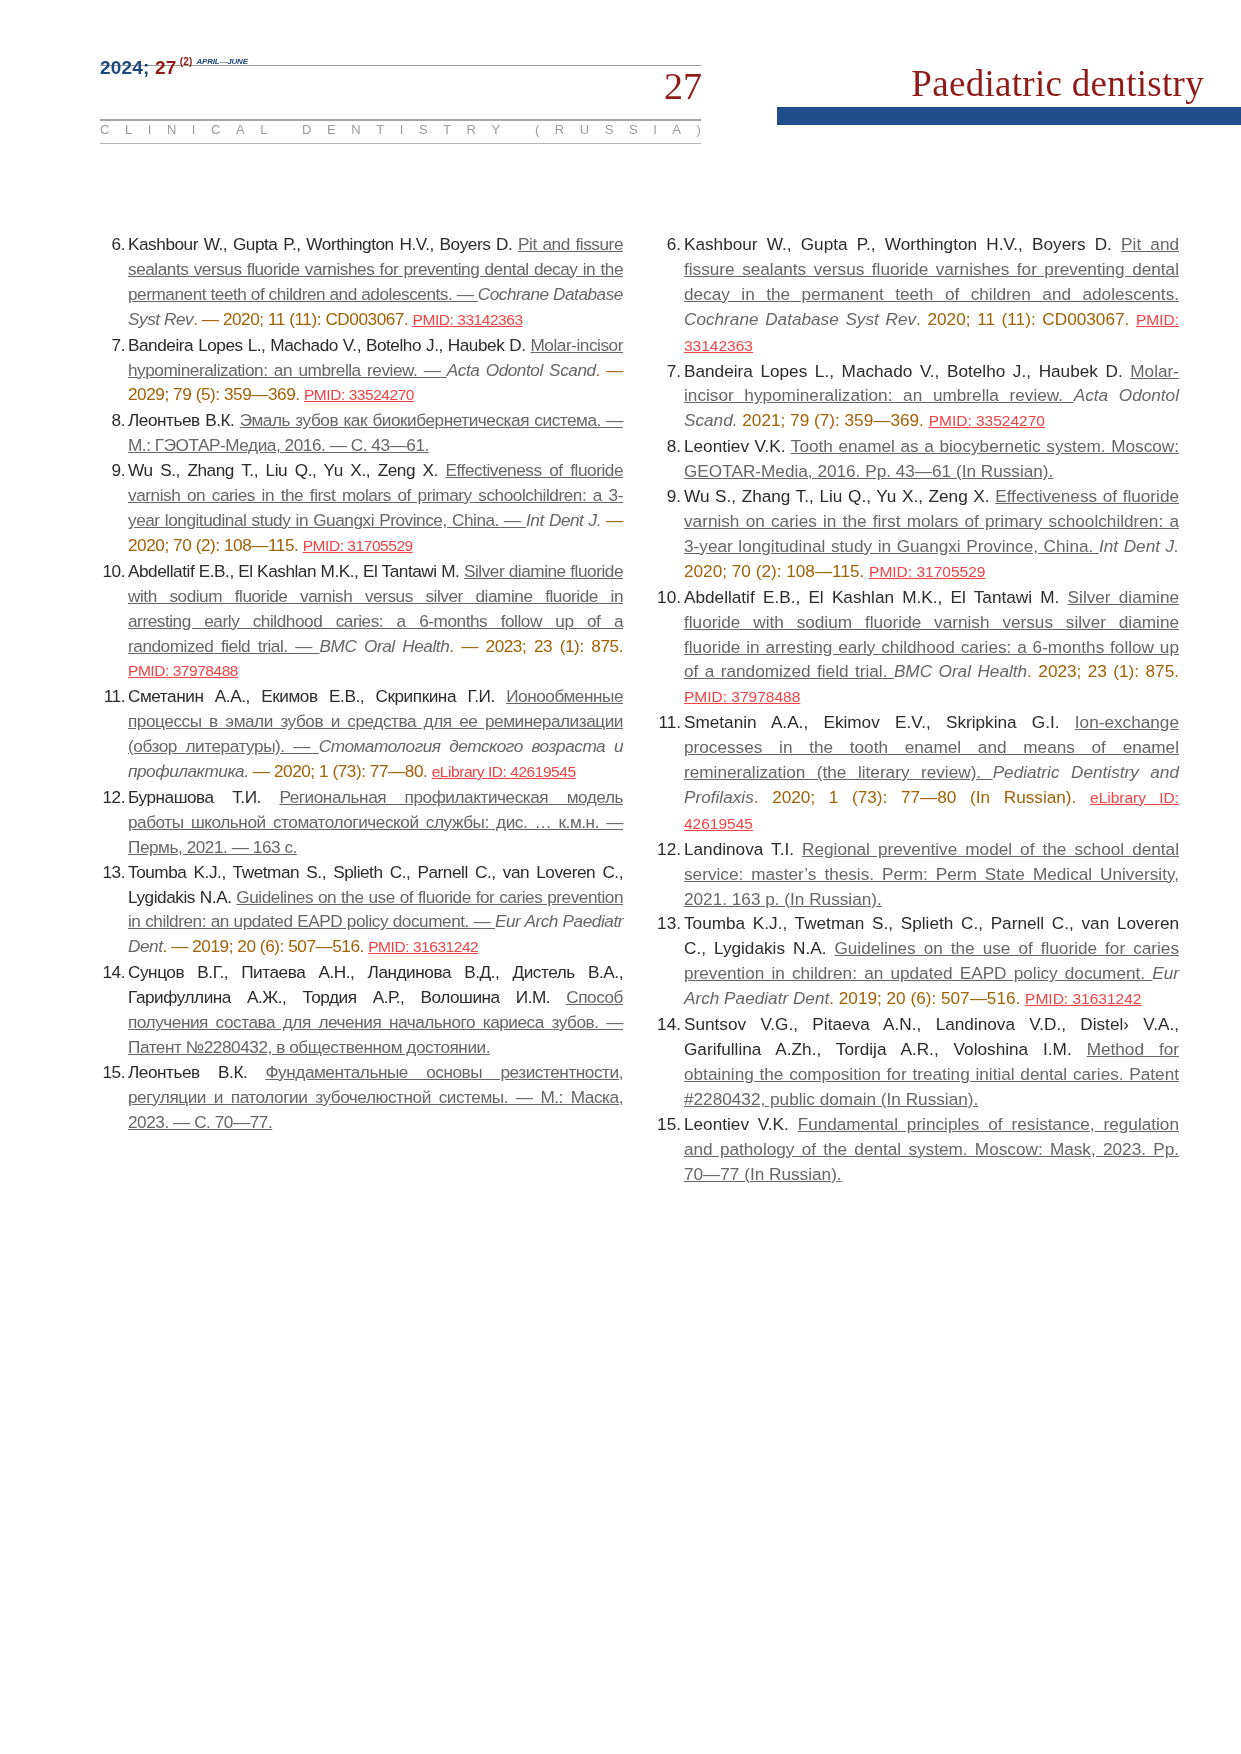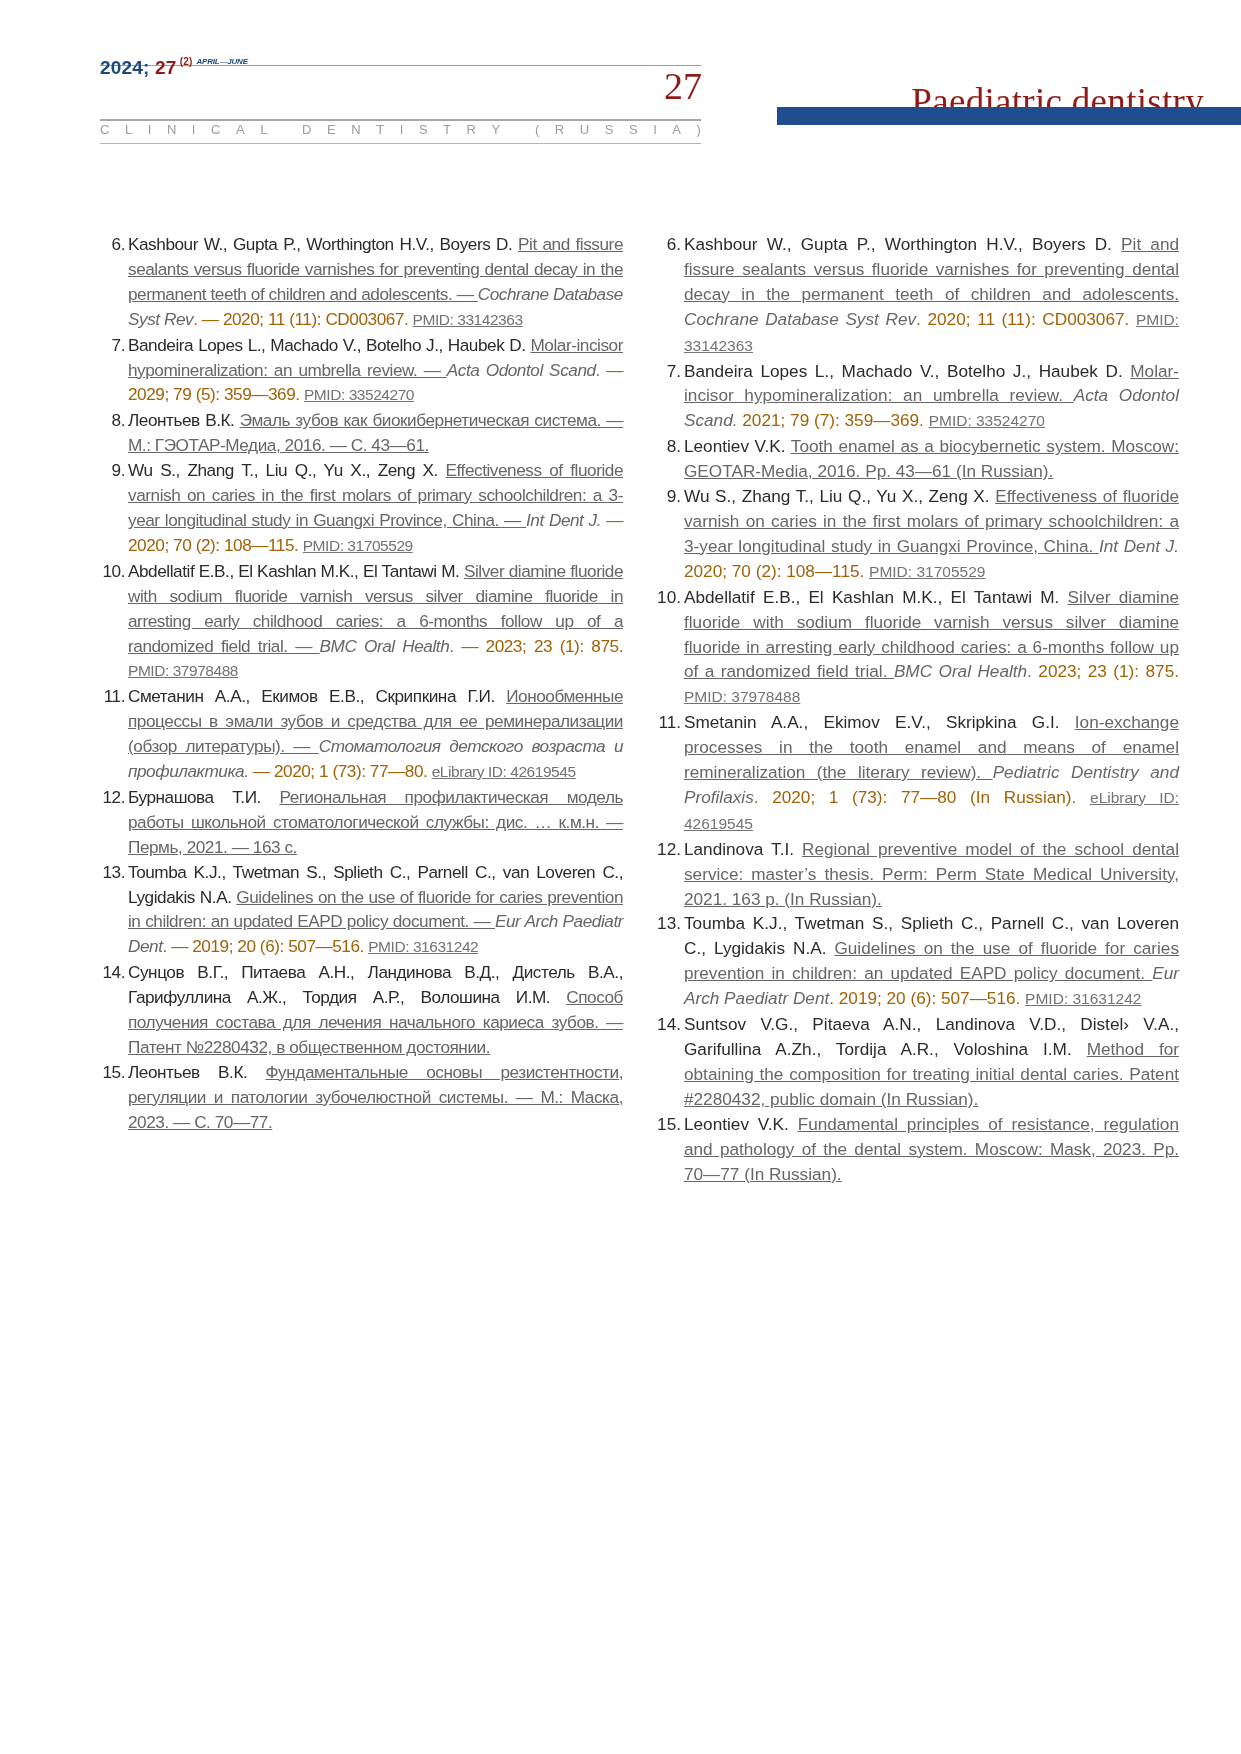--- a/index.html
+++ b/index.html
@@ -16,35 +16,35 @@
     .issue .months { color: #1d4a7c; font-size: 8px; font-style: italic; vertical-align: 10px; margin-left: 4px; letter-spacing: -0.2px; }
     .page-num { position: absolute; left: 660px; top: 64px; width: 42px; text-align: right;
                 font-family: "Liberation Serif", serif; font-size: 38px; color: #8e1b17; }
     .hdr-rule-mid { position: absolute; left: 100px; top: 119px; width: 601px; height: 2px; background: #a6a6a6; }
     .journal { position: absolute; left: 100px; top: 122px; width: 601px; height: 20px;
                display: flex; justify-content: space-between; font-size: 13px; color: #9b9b9b;
                font-family: "Liberation Sans", sans-serif; }
     .journal span { display: inline-block; }
     .hdr-rule-bot { position: absolute; left: 100px; top: 143px; width: 601px; height: 1px; background: #b5b5b5; }
 
-    .section-title { position: absolute; right: 37px; top: 80px; font-family: "Liberation Serif", serif;
+    .section-title { position: absolute; right: 37px; top: 62px; font-family: "Liberation Serif", serif;
                      font-size: 37px; color: #8e1b17; letter-spacing: 0.3px; }
     .section-bar { position: absolute; left: 777px; top: 107px; width: 464px; height: 18px; background: #1f4d8e; }
 
     
     .col { position: absolute; top: 232px; width: 520px; font-size: 17.2px; line-height: 24.9px; color: #555; }
     .col.left { left: 103px; }
     .col.right { left: 659px; }
     .ref { position: relative; padding-left: 25px; margin: 0; text-align: justify; }
     .ref .no { position: absolute; left: -12px; width: 34px; text-align: right; color: #2b2b2b; }
     .ref .authors { color: #2b2b2b; font-weight: normal; }
     .ref .title { color: #666; text-decoration: underline; }
     .ref .journal-name { font-style: italic; color: #666; }
     .ref .tail { color: #a16207; }
-    .ref a { color: #737373; text-decoration: underline; font-size: 15.5px; }
+    .ref a { color: #ef4444; text-decoration: underline; font-size: 15.5px; }
     .col.left .ref { font-family: "Liberation Sans Narrow", "Liberation Sans", sans-serif; }
     .cond { letter-spacing: -0.45px; }
   </style>
 </head>
 <body>
 
 <div class="hdr-rule-top"></div>
 <div class="issue">
   <span class="year">2024;</span>
   <span class="vol">27</span><span class="num">(2)</span><span class="months">APRIL—JUNE</span>

